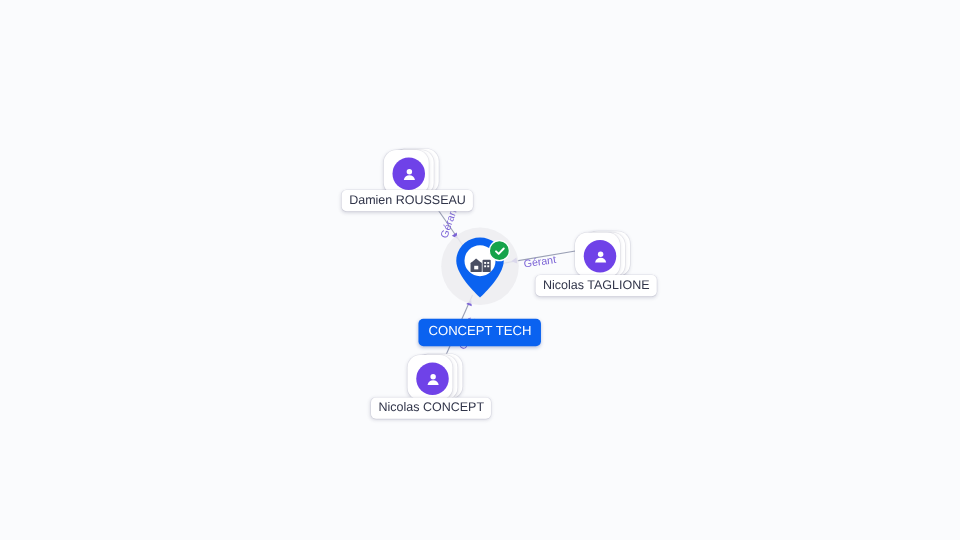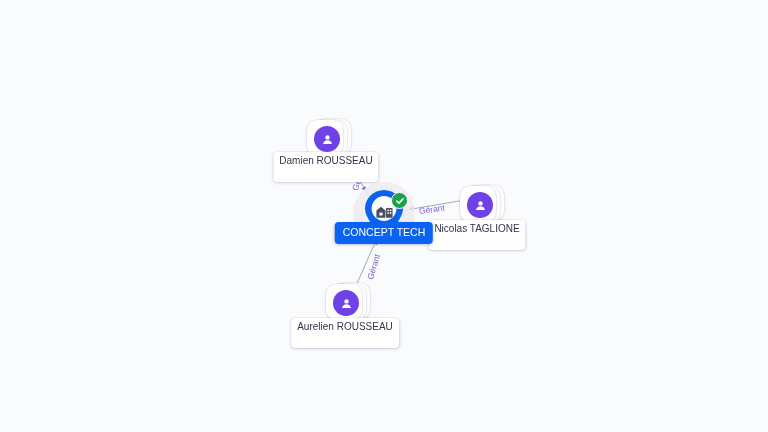--- a/index.html
+++ b/index.html
@@ -70,21 +70,21 @@
   }
   .avatar svg { display: block; }
 
   .person-label {
     position: absolute;
     transform: translateX(-50%);
     background: #ffffff;
     color: #31354a;
     font-size: 10px;
     line-height: 1;
-    padding: 4px 6px 16px 6px;
+    padding: 4px 6px 3px 6px;
     border-radius: 4px;
     white-space: nowrap;
     box-shadow: 0 1px 3px rgba(40,40,80,0.18), 0 0 0 0.5px rgba(150,150,175,0.18);
   }
 
   
   #company-node {
     position: absolute;
     width: 0;
     height: 0;
@@ -126,21 +126,21 @@
     border-radius: 50%;
     background: #16a34a;
     border: 1.5px solid #ffffff;
     display: flex;
     align-items: center;
     justify-content: center;
   }
   .company-label {
     position: absolute;
     left: 50%;
-    top: 9px;
+    top: 42px;
     transform: translateX(-50%);
     background: #0a62f0;
     color: #ffffff;
     font-size: 10.5px;
     line-height: 1;
     padding: 5px 8px 6px 8px;
     border-radius: 4px;
     white-space: nowrap;
     box-shadow: 0 1px 3px rgba(20,50,140,0.28);
   }
@@ -215,21 +215,21 @@
           <div class="card c2"></div>
           <div class="card c1"></div>
         </div>
         <div class="avatar" style="background: rgb(111, 66, 232);">
           <svg viewBox="0 0 24 24" width="15" height="15">
             <circle cx="12" cy="8.6" r="3.5" fill="#ffffff"></circle>
             <path d="M4.9 19.3 C5.4 14.9 8.3 13 12 13 C15.7 13 18.6 14.9 19.1 19.3 Z" fill="#ffffff"></path>
           </svg>
         </div>
       </div>
-      <div class="person-label" style="left: 345px; top: 318px;">Aurelien ROUSSEAU</div>
+      <div class="person-label" style="left: 345px; top: 318px;">Nicolas CONCEPT</div>
     </div>
 
   <div id="company-node" style="left: 384px; top: 213px;">
     <div class="company-halo"></div>
     <div class="company-pin">
       <svg viewBox="0 0 44 52" width="44" height="52">
         <path d="M22 2 C11.5 2 3 10.3 3 20.6 C3 33 22 50 22 50 C22 50 41 33 41 20.6 C41 10.3 32.5 2 22 2 Z" fill="#0a62f0"></path>
         <circle cx="22" cy="20.5" r="12.4" fill="#ffffff"></circle>
       </svg>
     </div>

